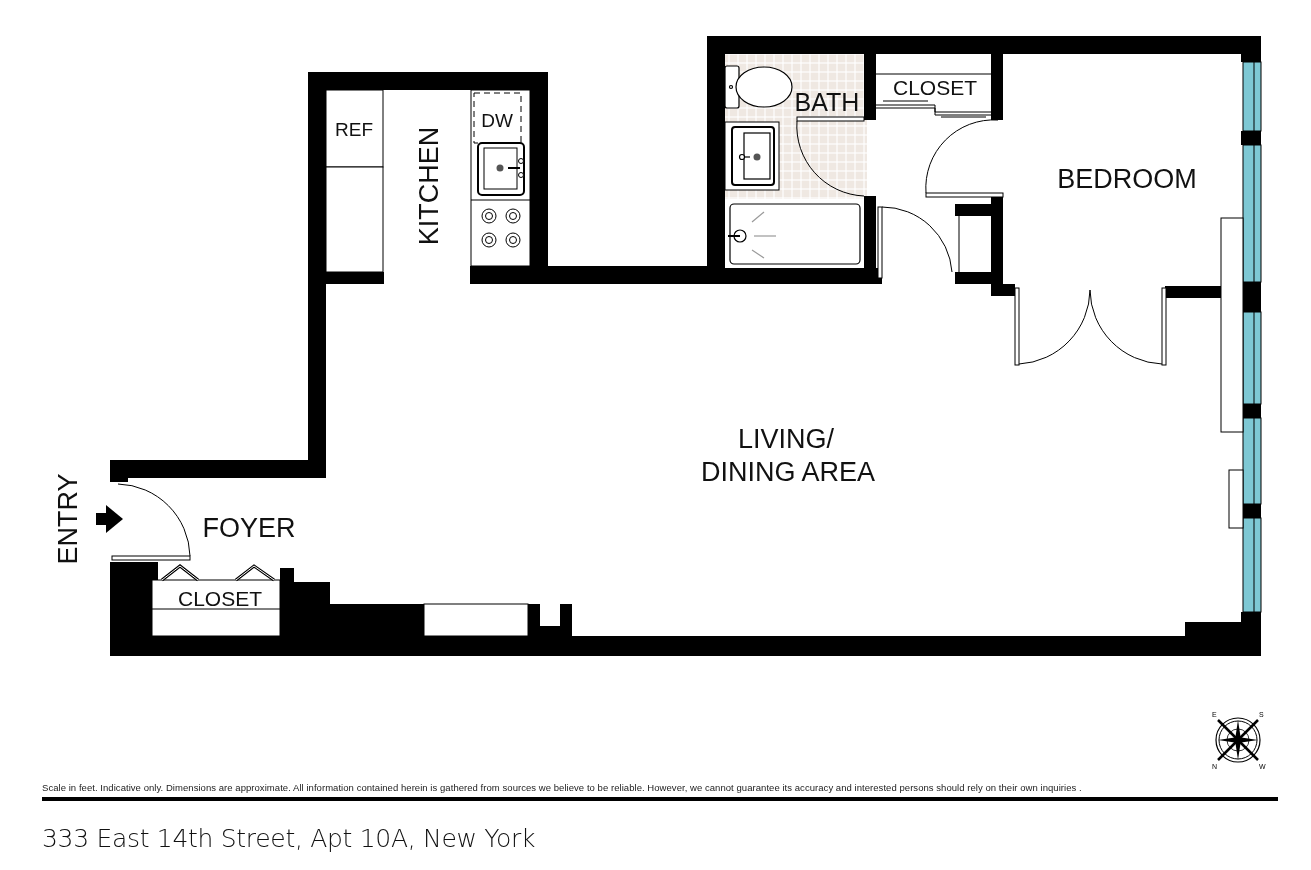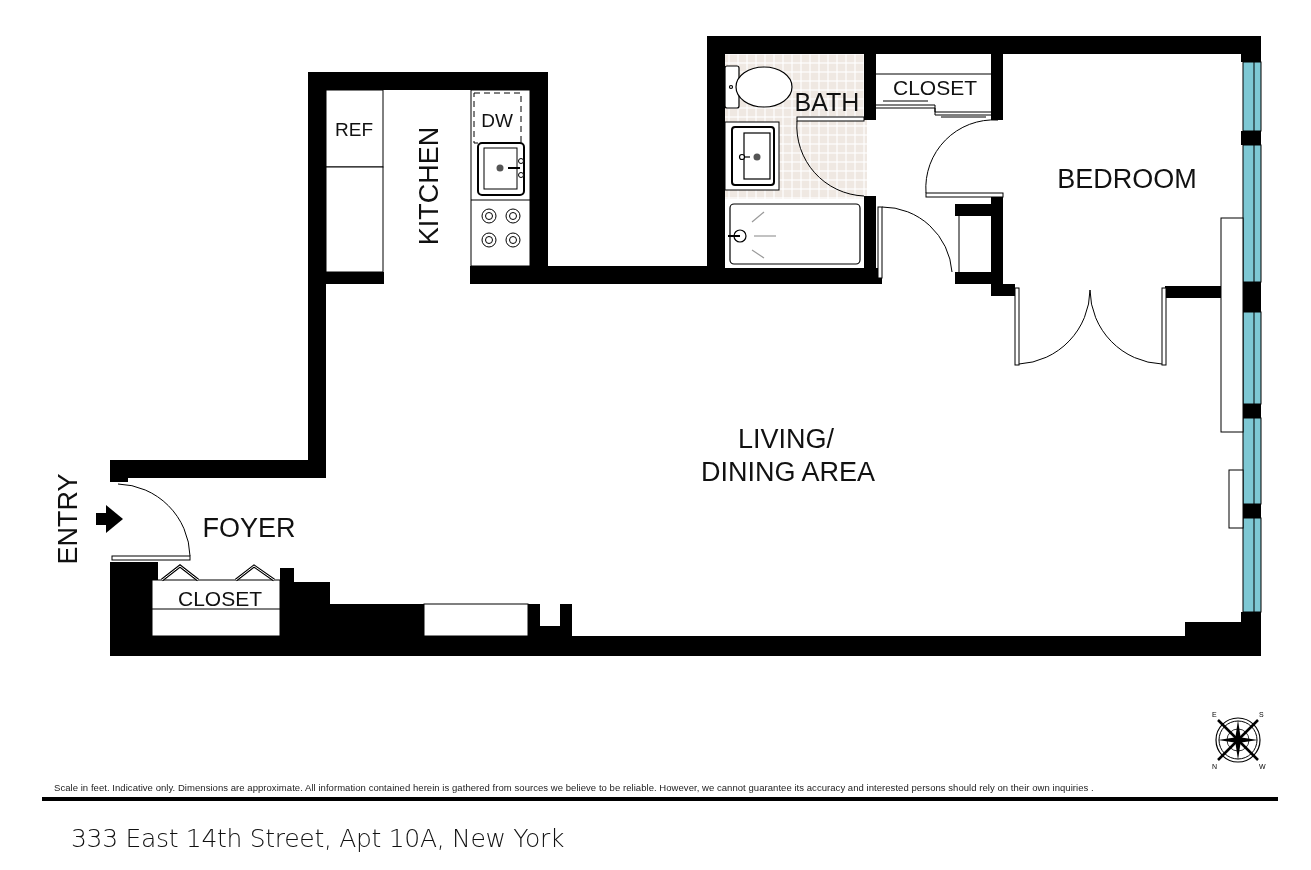--- a/index.html
+++ b/index.html
@@ -1,21 +1,21 @@
 <!DOCTYPE html>
 <html><head>
 <meta charset="utf-8">
 <style>
   html, body { margin: 0; padding: 0; background: #ffffff; }
   body { width: 1311px; height: 870px; position: relative; overflow: hidden; font-family: "Liberation Sans", sans-serif; }
   #plan { position: absolute; left: 0; top: 0; }
   .room-label { font-family: "Liberation Sans", sans-serif; fill: #111111; }
-  .disclaimer { position: absolute; left: 42px; top: 782px; width: 1240px; font-size: 9.5px; color: #222; white-space: nowrap; letter-spacing: 0.05px; margin-left: 12px; }
+  .disclaimer { position: absolute; left: 42px; top: 782px; width: 1240px; font-size: 9.5px; color: #222; white-space: nowrap; letter-spacing: 0.05px; }
   .rule { position: absolute; left: 42px; top: 797px; width: 1236px; height: 4px; background: #000; }
-  .address { position: absolute; left: 42px; top: 824px; font-size: 25px; color: #111; font-family: "DejaVu Sans", sans-serif; font-weight: 300; letter-spacing: -0.3px; margin-left: 29px; }
+  .address { position: absolute; left: 42px; top: 824px; font-size: 25px; color: #111; font-family: "DejaVu Sans", sans-serif; font-weight: 300; letter-spacing: -0.3px; }
 </style>
 </head>
 <body>
 
 <svg id="plan" width="1311" height="770" viewBox="0 0 1311 770" xmlns="http://www.w3.org/2000/svg">
 
   <defs>
     <pattern id="tile" width="9" height="9" patternUnits="userSpaceOnUse">
       <rect width="9" height="9" fill="#ffffff"></rect>
       <rect x="0.6" y="0.6" width="7.8" height="7.8" fill="#efe8e2"></rect>

